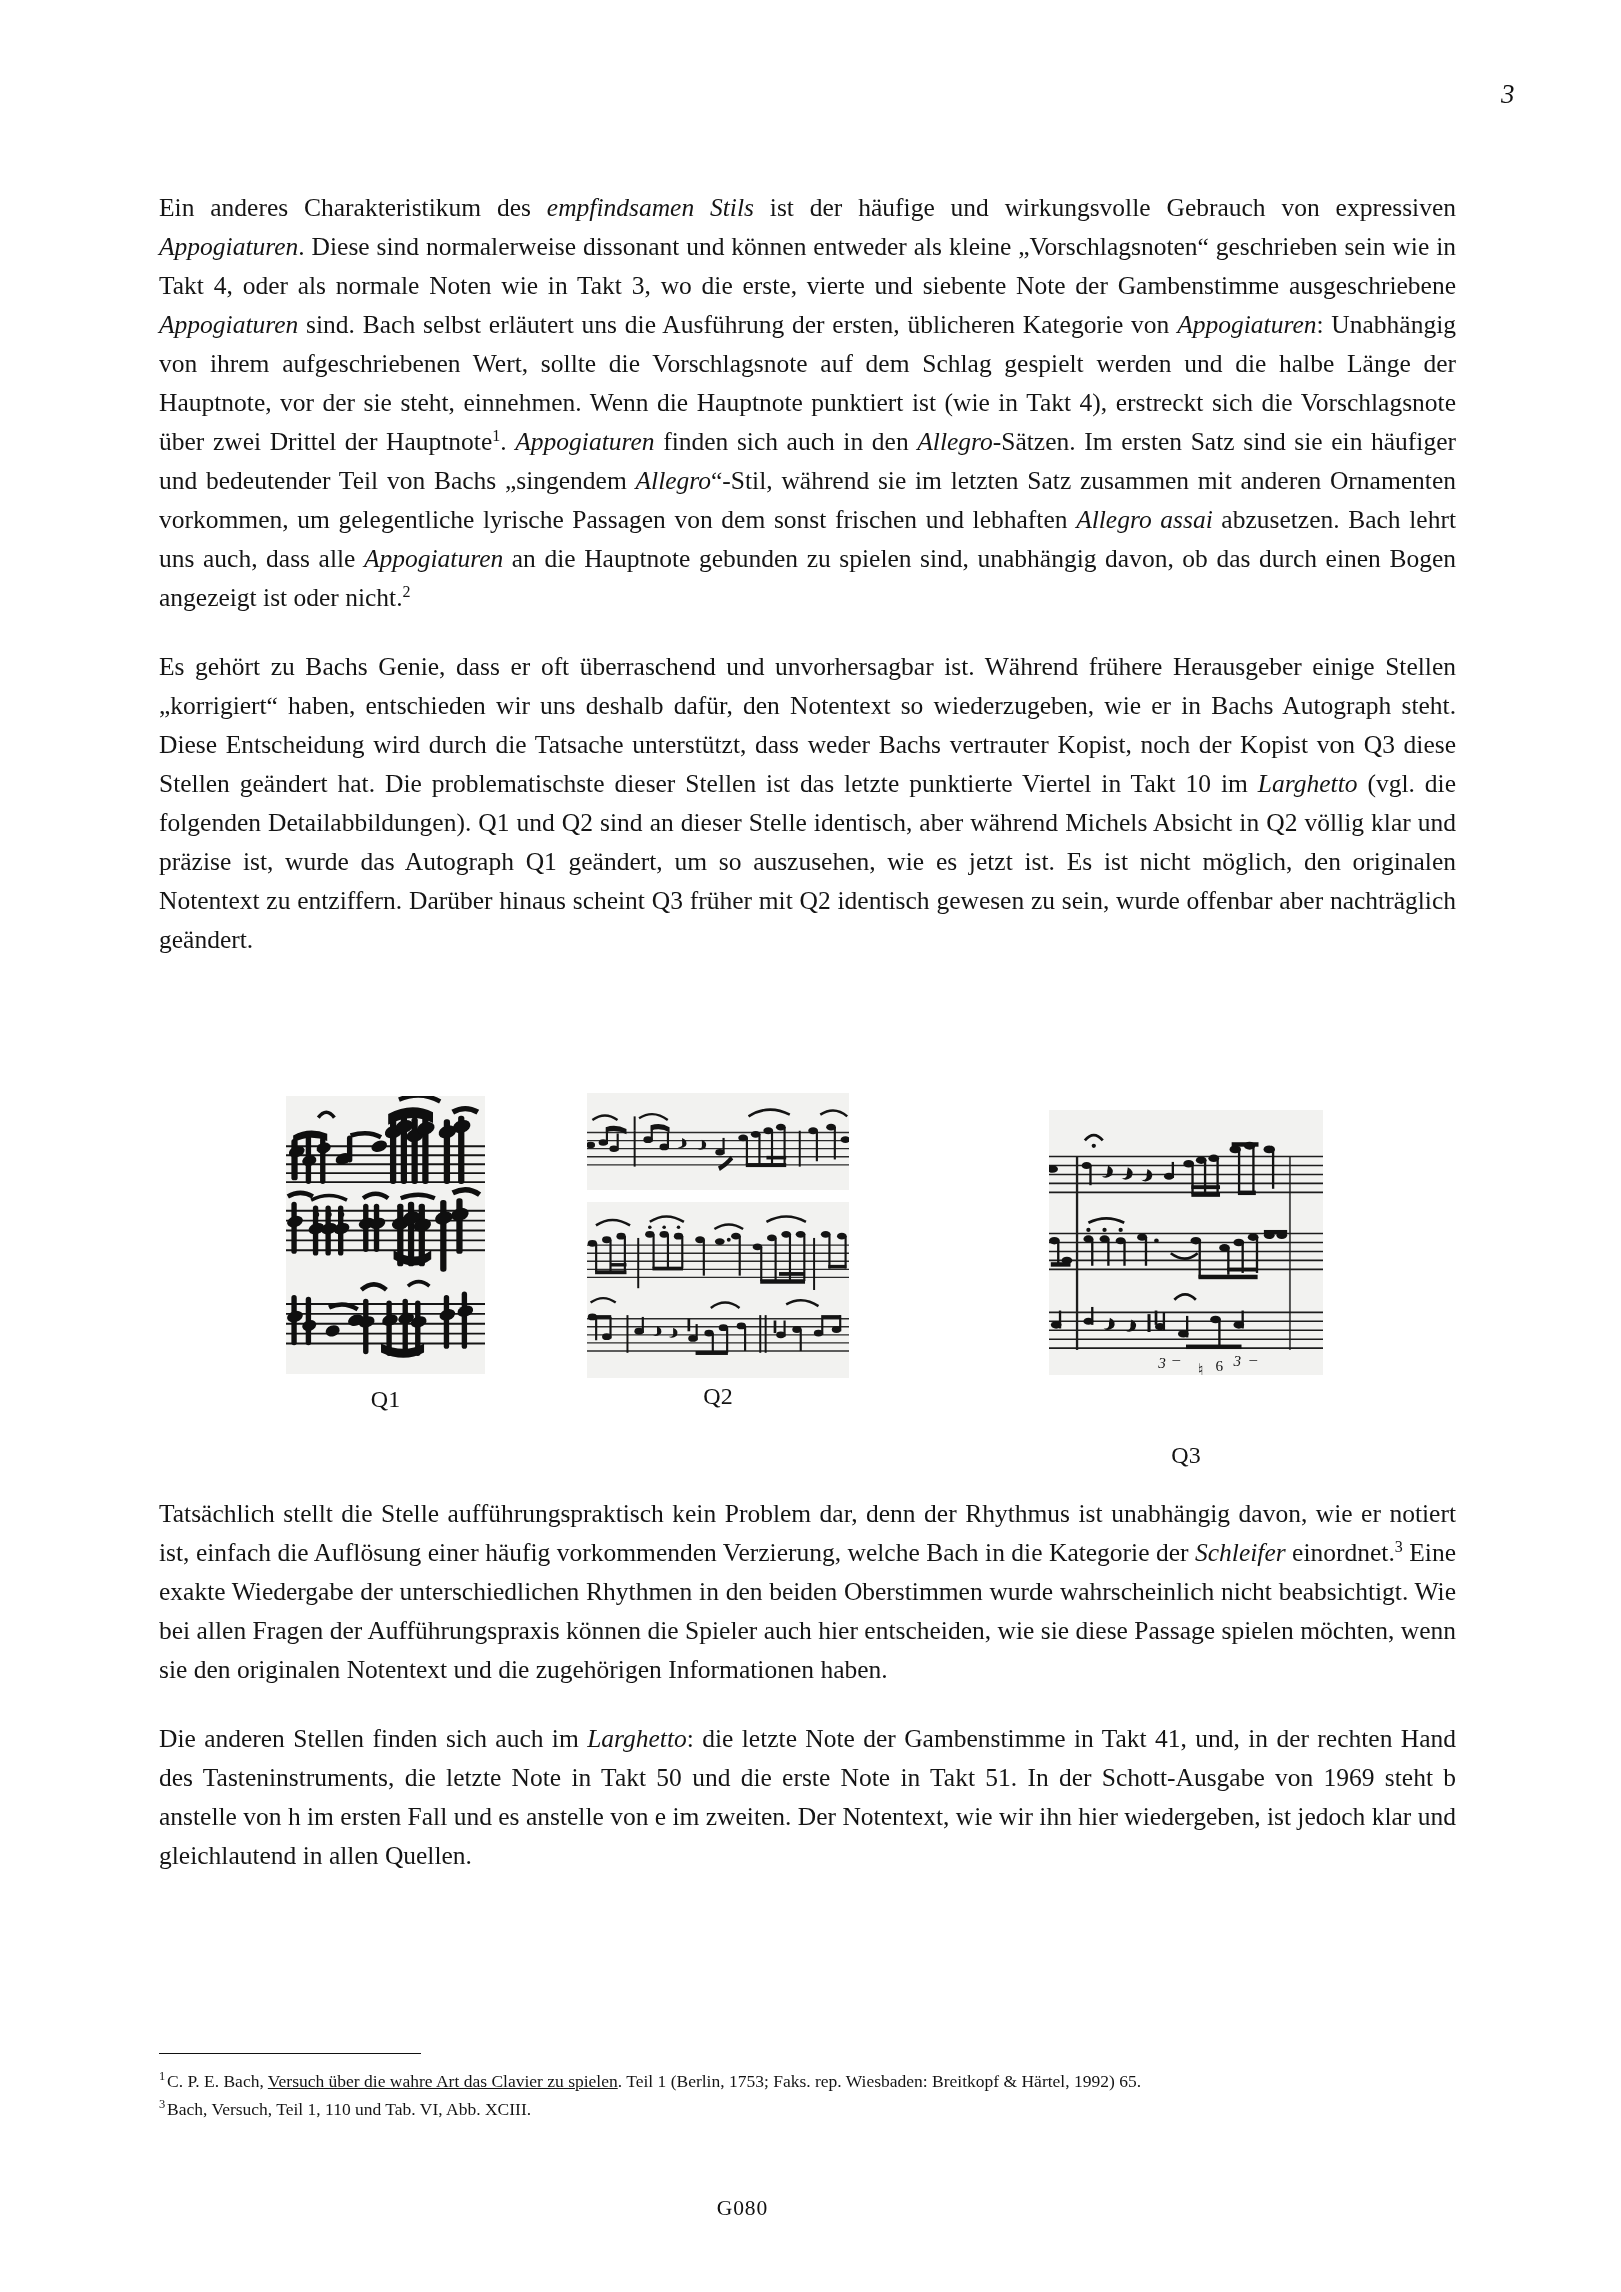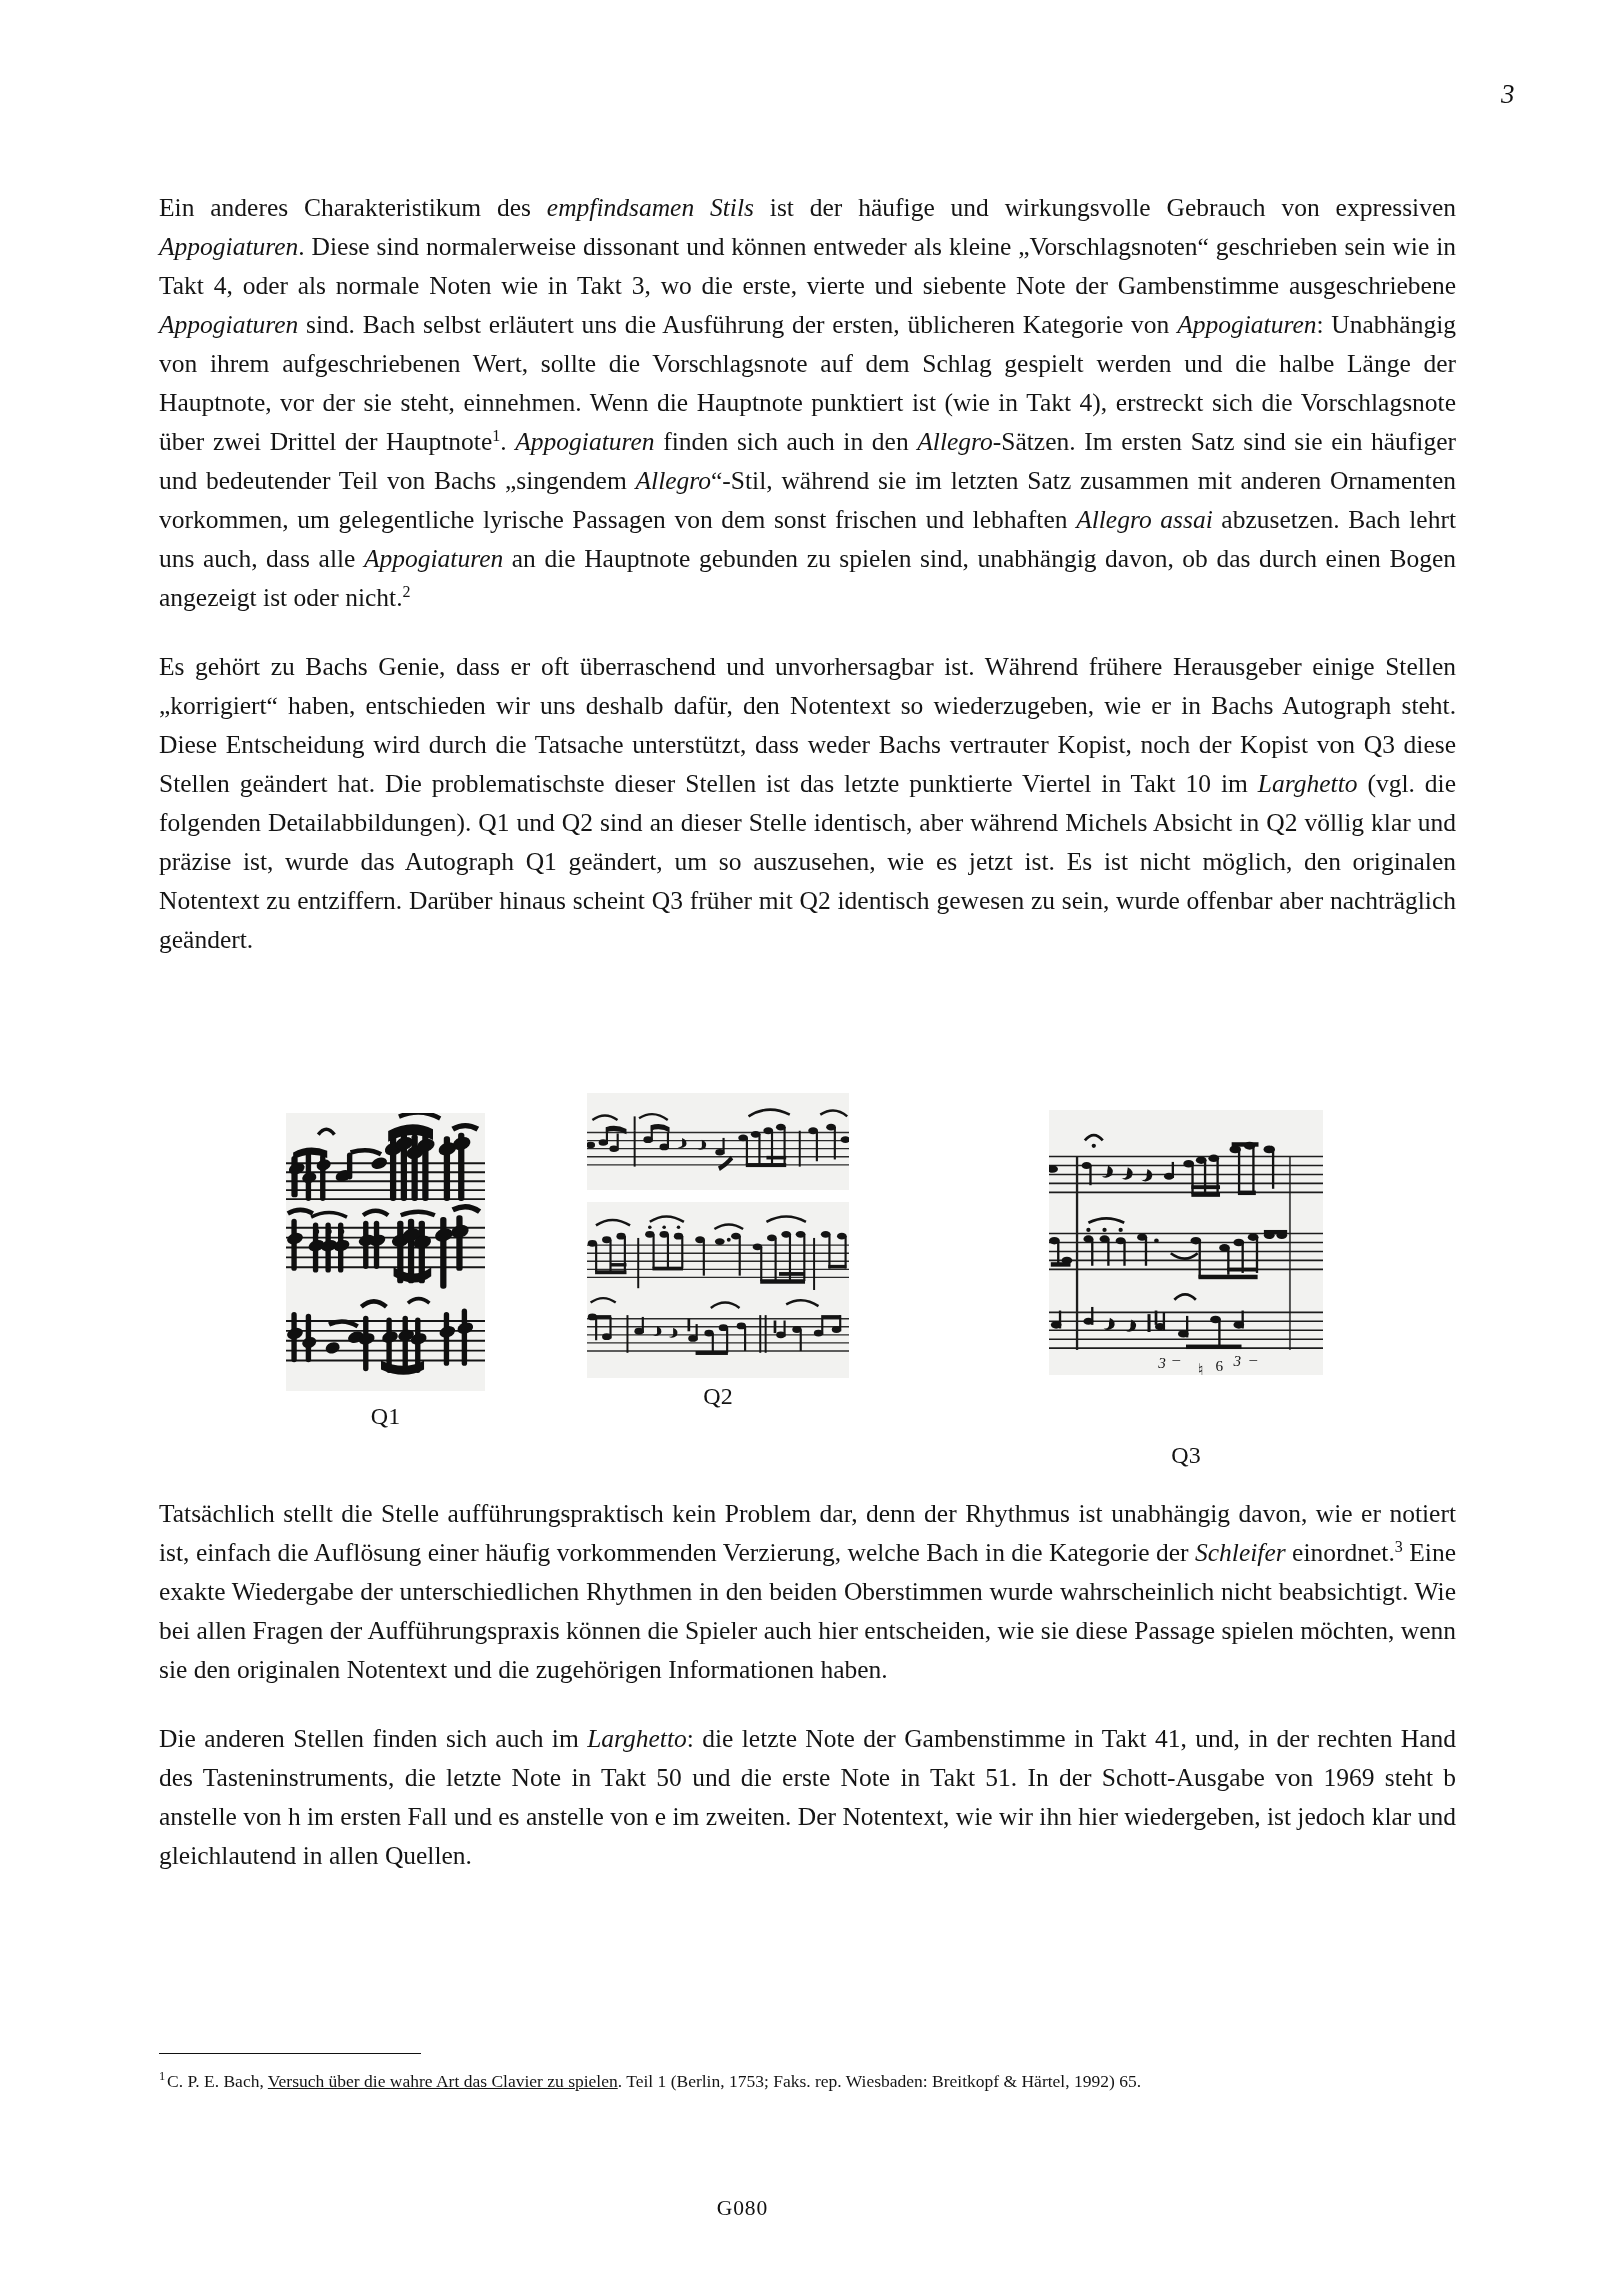--- a/index.html
+++ b/index.html
@@ -130,21 +130,21 @@
 
   <div class="folio">3</div>
 
   <div class="content">
     <p class="body">Ein anderes Charakteristikum des <span class="it">empfindsamen Stils</span>  ist der häufige und wirkungsvolle Gebrauch von expressiven <span class="it">Appogiaturen</span>. Diese sind normalerweise dissonant und können entweder als kleine „Vorschlagsnoten“ geschrieben sein wie in Takt 4, oder als normale Noten wie in Takt 3, wo die erste, vierte und siebente Note der Gambenstimme ausgeschriebene <span class="it">Appogiaturen</span> sind. Bach selbst erläutert uns die Ausführung der ersten, üblicheren Kategorie von <span class="it">Appogiaturen</span>: Unabhängig von ihrem aufgeschriebenen Wert, sollte die Vorschlagsnote auf dem Schlag gespielt werden und die halbe Länge der Hauptnote, vor der sie steht, einnehmen. Wenn die Hauptnote punktiert ist (wie in Takt 4), erstreckt sich die Vorschlagsnote über zwei Drittel der Hauptnote<sup class="fn">1</sup>. <span class="it">Appogiaturen</span> finden sich auch in den <span class="it">Allegro</span>-Sätzen. Im ersten Satz sind sie ein häufiger und bedeutender Teil von Bachs „singendem <span class="it">Allegro</span>“-Stil, während sie im letzten Satz zusammen mit anderen Ornamenten vorkommen, um gelegentliche lyrische Passagen von dem sonst frischen und lebhaften <span class="it">Allegro assai</span> abzusetzen. Bach lehrt uns auch, dass alle <span class="it">Appogiaturen</span> an die Hauptnote gebunden zu spielen sind, unabhängig davon, ob das durch einen Bogen angezeigt ist oder nicht.<sup class="fn">2</sup></p>
     <p class="body">Es gehört zu Bachs Genie, dass er oft überraschend und unvorhersagbar ist. Während frühere Herausgeber einige Stellen „korrigiert“ haben, entschieden wir uns deshalb dafür, den Notentext so wiederzugeben, wie er in Bachs Autograph steht. Diese Entscheidung wird durch die Tatsache unterstützt, dass weder Bachs vertrauter Kopist, noch der Kopist von Q3 diese Stellen geändert hat. Die problematischste dieser Stellen ist das letzte punktierte Viertel in Takt 10 im <span class="it">Larghetto</span> (vgl. die folgenden Detailabbildungen). Q1 und Q2 sind an dieser Stelle identisch, aber während Michels Absicht in Q2 völlig klar und präzise ist, wurde das Autograph Q1 geändert, um so auszusehen, wie es jetzt ist. Es ist nicht möglich, den originalen Notentext zu entziffern. Darüber hinaus scheint Q3 früher mit Q2 identisch gewesen zu sein, wurde offenbar aber nachträglich geändert.</p>
   </div>
 
   <div class="figures">
 
-    <div class="fig" style="left:127px; top:52px; width:222px; height:278px;">
+    <div class="fig" style="left:127px; top:35px; width:222px; height:278px;">
       <div class="facs" style="left:0; top:0; width:199px; height:278px;">
         <svg width="199" height="278" viewBox="0 0 222 310" xmlns="http://www.w3.org/2000/svg">
           <rect width="222" height="310" fill="#f2f2f0"></rect>
           <g stroke="#151515" stroke-width="2.1" fill="none">
 
             <path d="M-4 56 H226"></path>
               <path d="M-4 66 H226"></path>
               <path d="M-4 76 H226"></path>
               <path d="M-4 86 H226"></path>
               <path d="M-4 96 H226"></path>
@@ -542,18 +542,19 @@
 
   <div class="content" style="top:1494px;font-family:Liberation Serif, serif;">
     <p class="body">Tatsächlich stellt die Stelle aufführungspraktisch kein Problem dar, denn der Rhythmus ist unabhängig davon, wie er notiert ist, einfach die Auflösung einer häufig vorkommenden Verzierung, welche Bach in die Kategorie der <span class="it">Schleifer</span> einordnet.<sup class="fn">3</sup> Eine exakte Wiedergabe der unterschiedlichen Rhythmen in den beiden Oberstimmen wurde wahrscheinlich nicht beabsichtigt. Wie bei allen Fragen der Aufführungspraxis können die Spieler auch hier entscheiden, wie sie diese Passage spielen möchten, wenn sie den originalen Notentext und die zugehörigen Informationen haben.</p>
     <p class="body">Die anderen Stellen finden sich auch im <span class="it">Larghetto</span>: die letzte Note der Gambenstimme in Takt 41, und, in der rechten Hand des Tasteninstruments, die letzte Note in Takt 50 und die erste Note in Takt 51. In der Schott-Ausgabe von 1969 steht b anstelle von h im ersten Fall und es anstelle von e im zweiten. Der Notentext, wie wir ihn hier wiedergeben, ist jedoch klar und gleichlautend in allen Quellen.</p>
   </div>
 
   <div class="fn-rule"></div>
 
   <div class="footnotes">
     <div class="footnote"><sup>1</sup>C. P. E. Bach, <span class="u">Versuch über die wahre Art das Clavier zu spielen</span>. Teil 1 (Berlin, 1753; Faks. rep. Wiesbaden: Breitkopf &amp; Härtel, 1992) 65.</div>
+    <div class="footnote"><sup>3</sup>Bach, Versuch, Teil 1, 110 und Tab. VI, Abb. XCIII.</div>
   </div>
 
   <div class="footer">G080</div>
 
 </div>
 
 
 </body></html>

